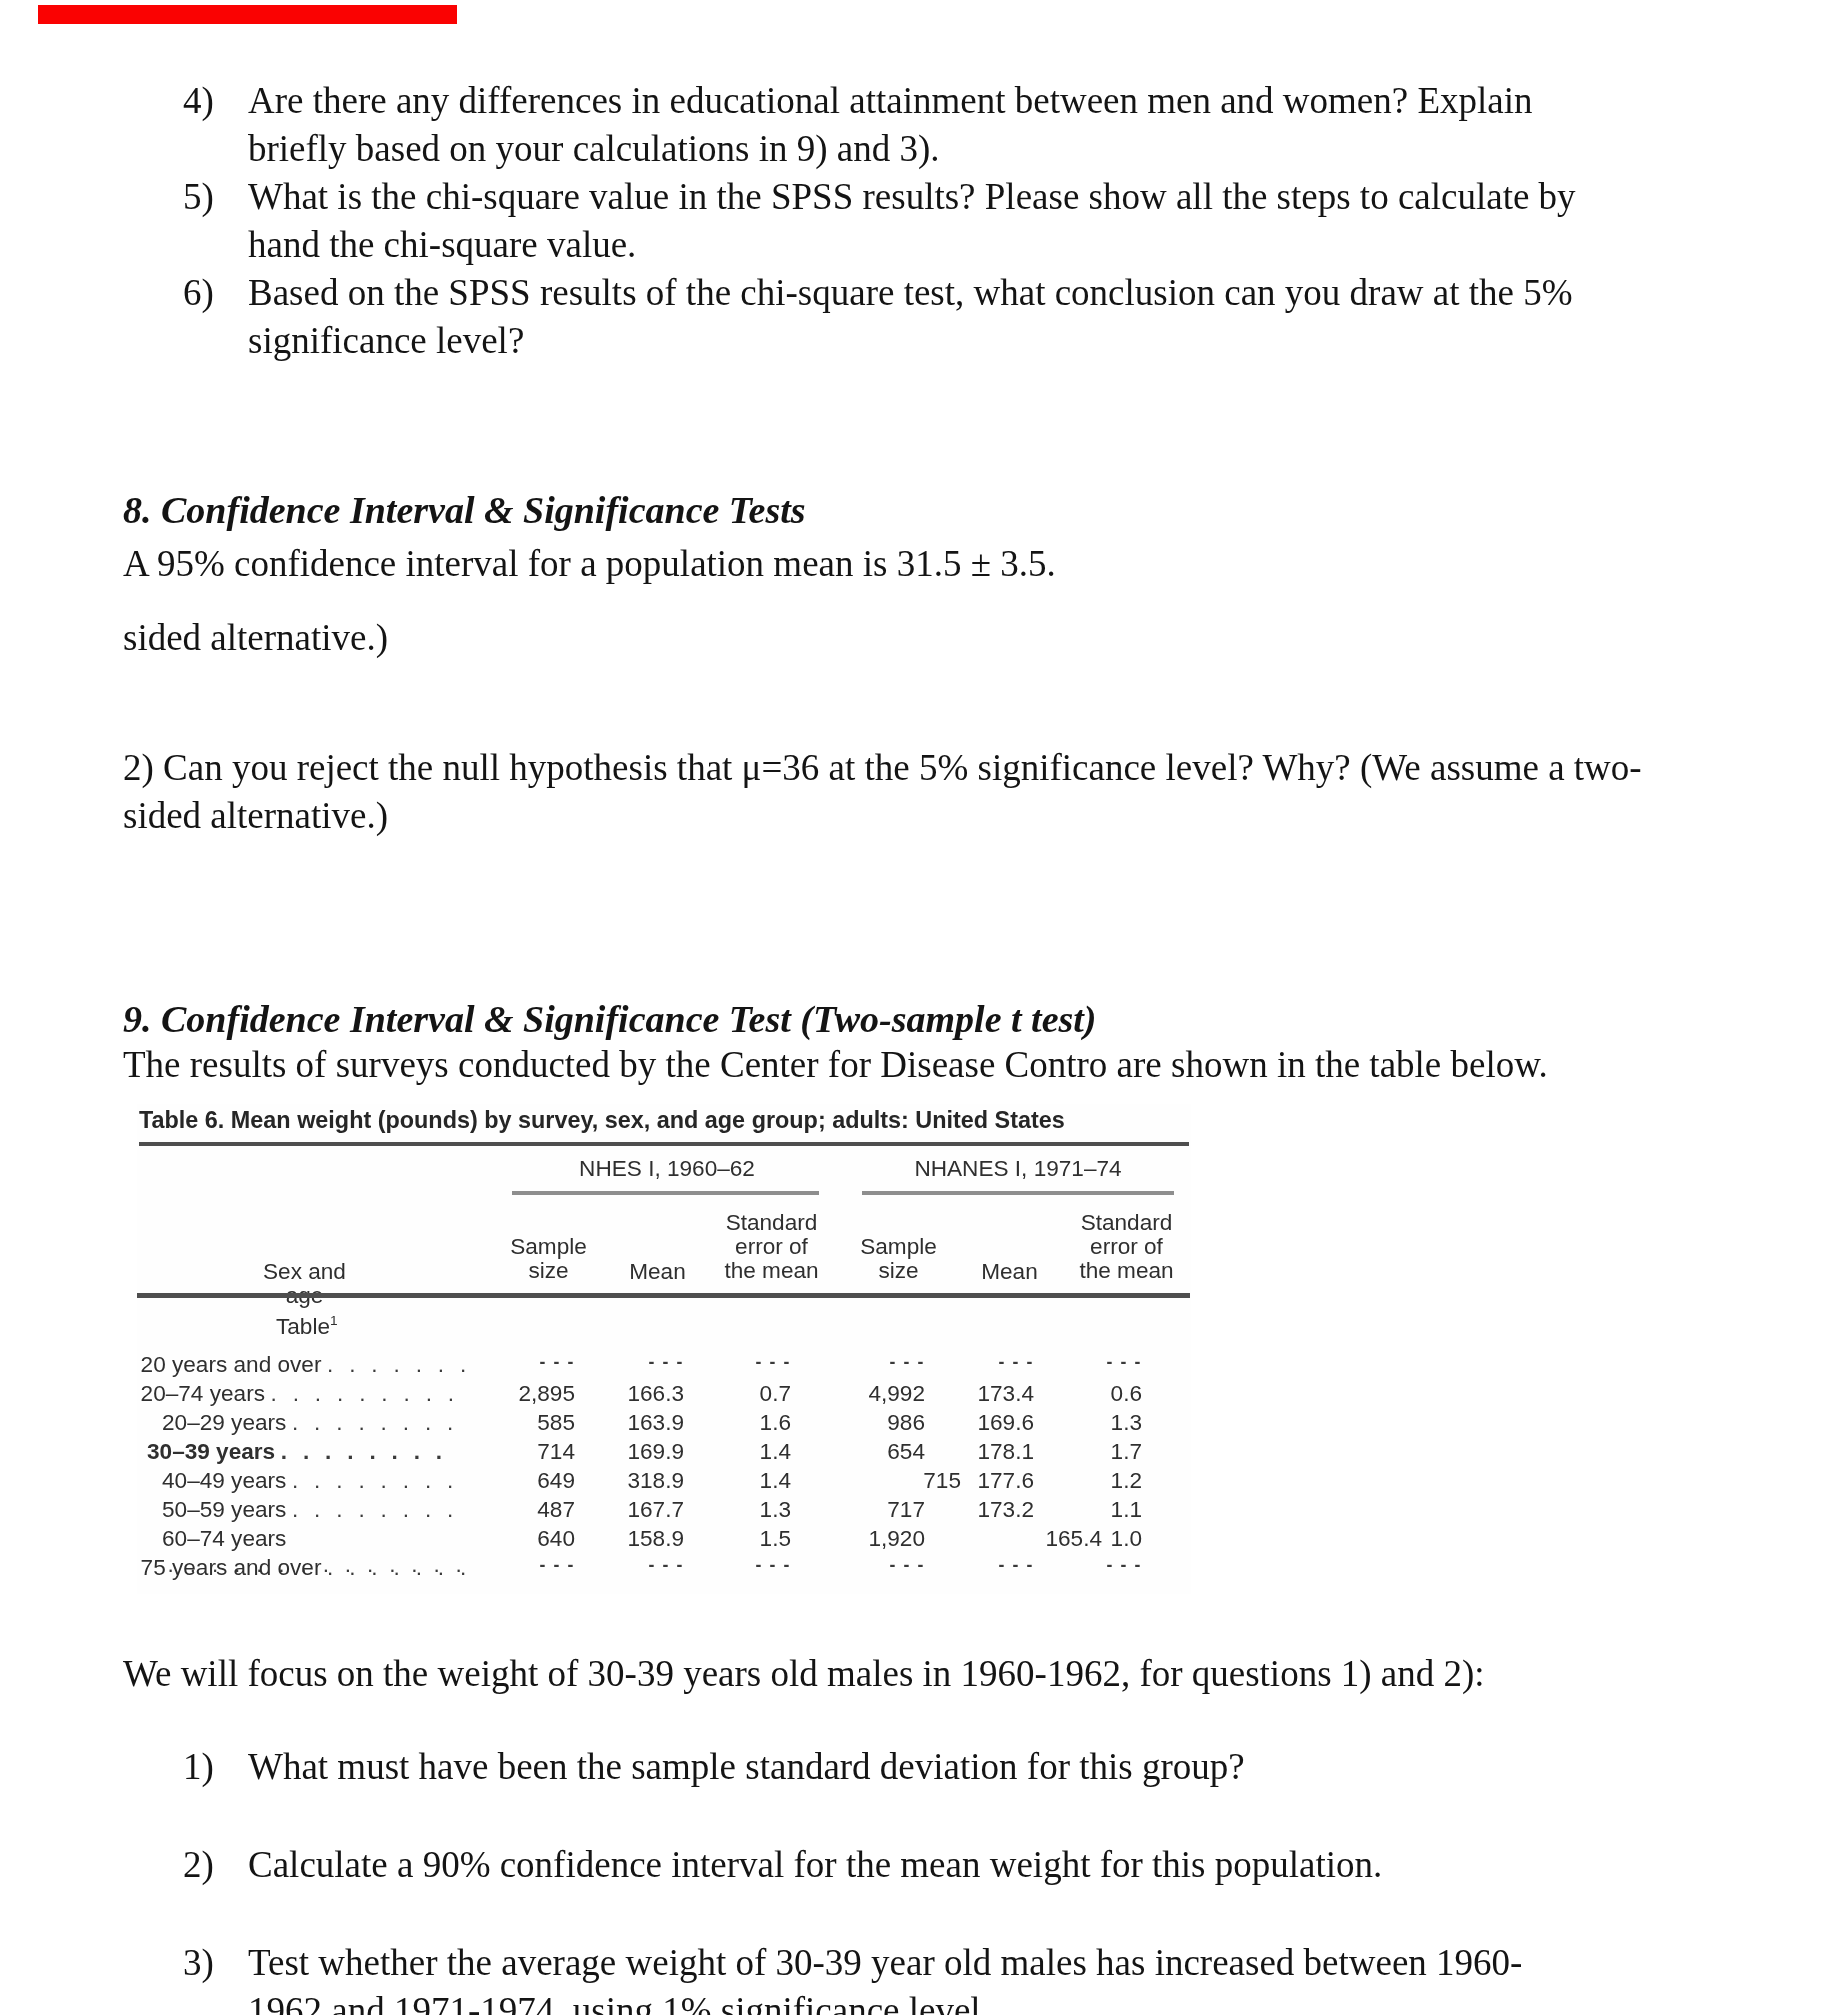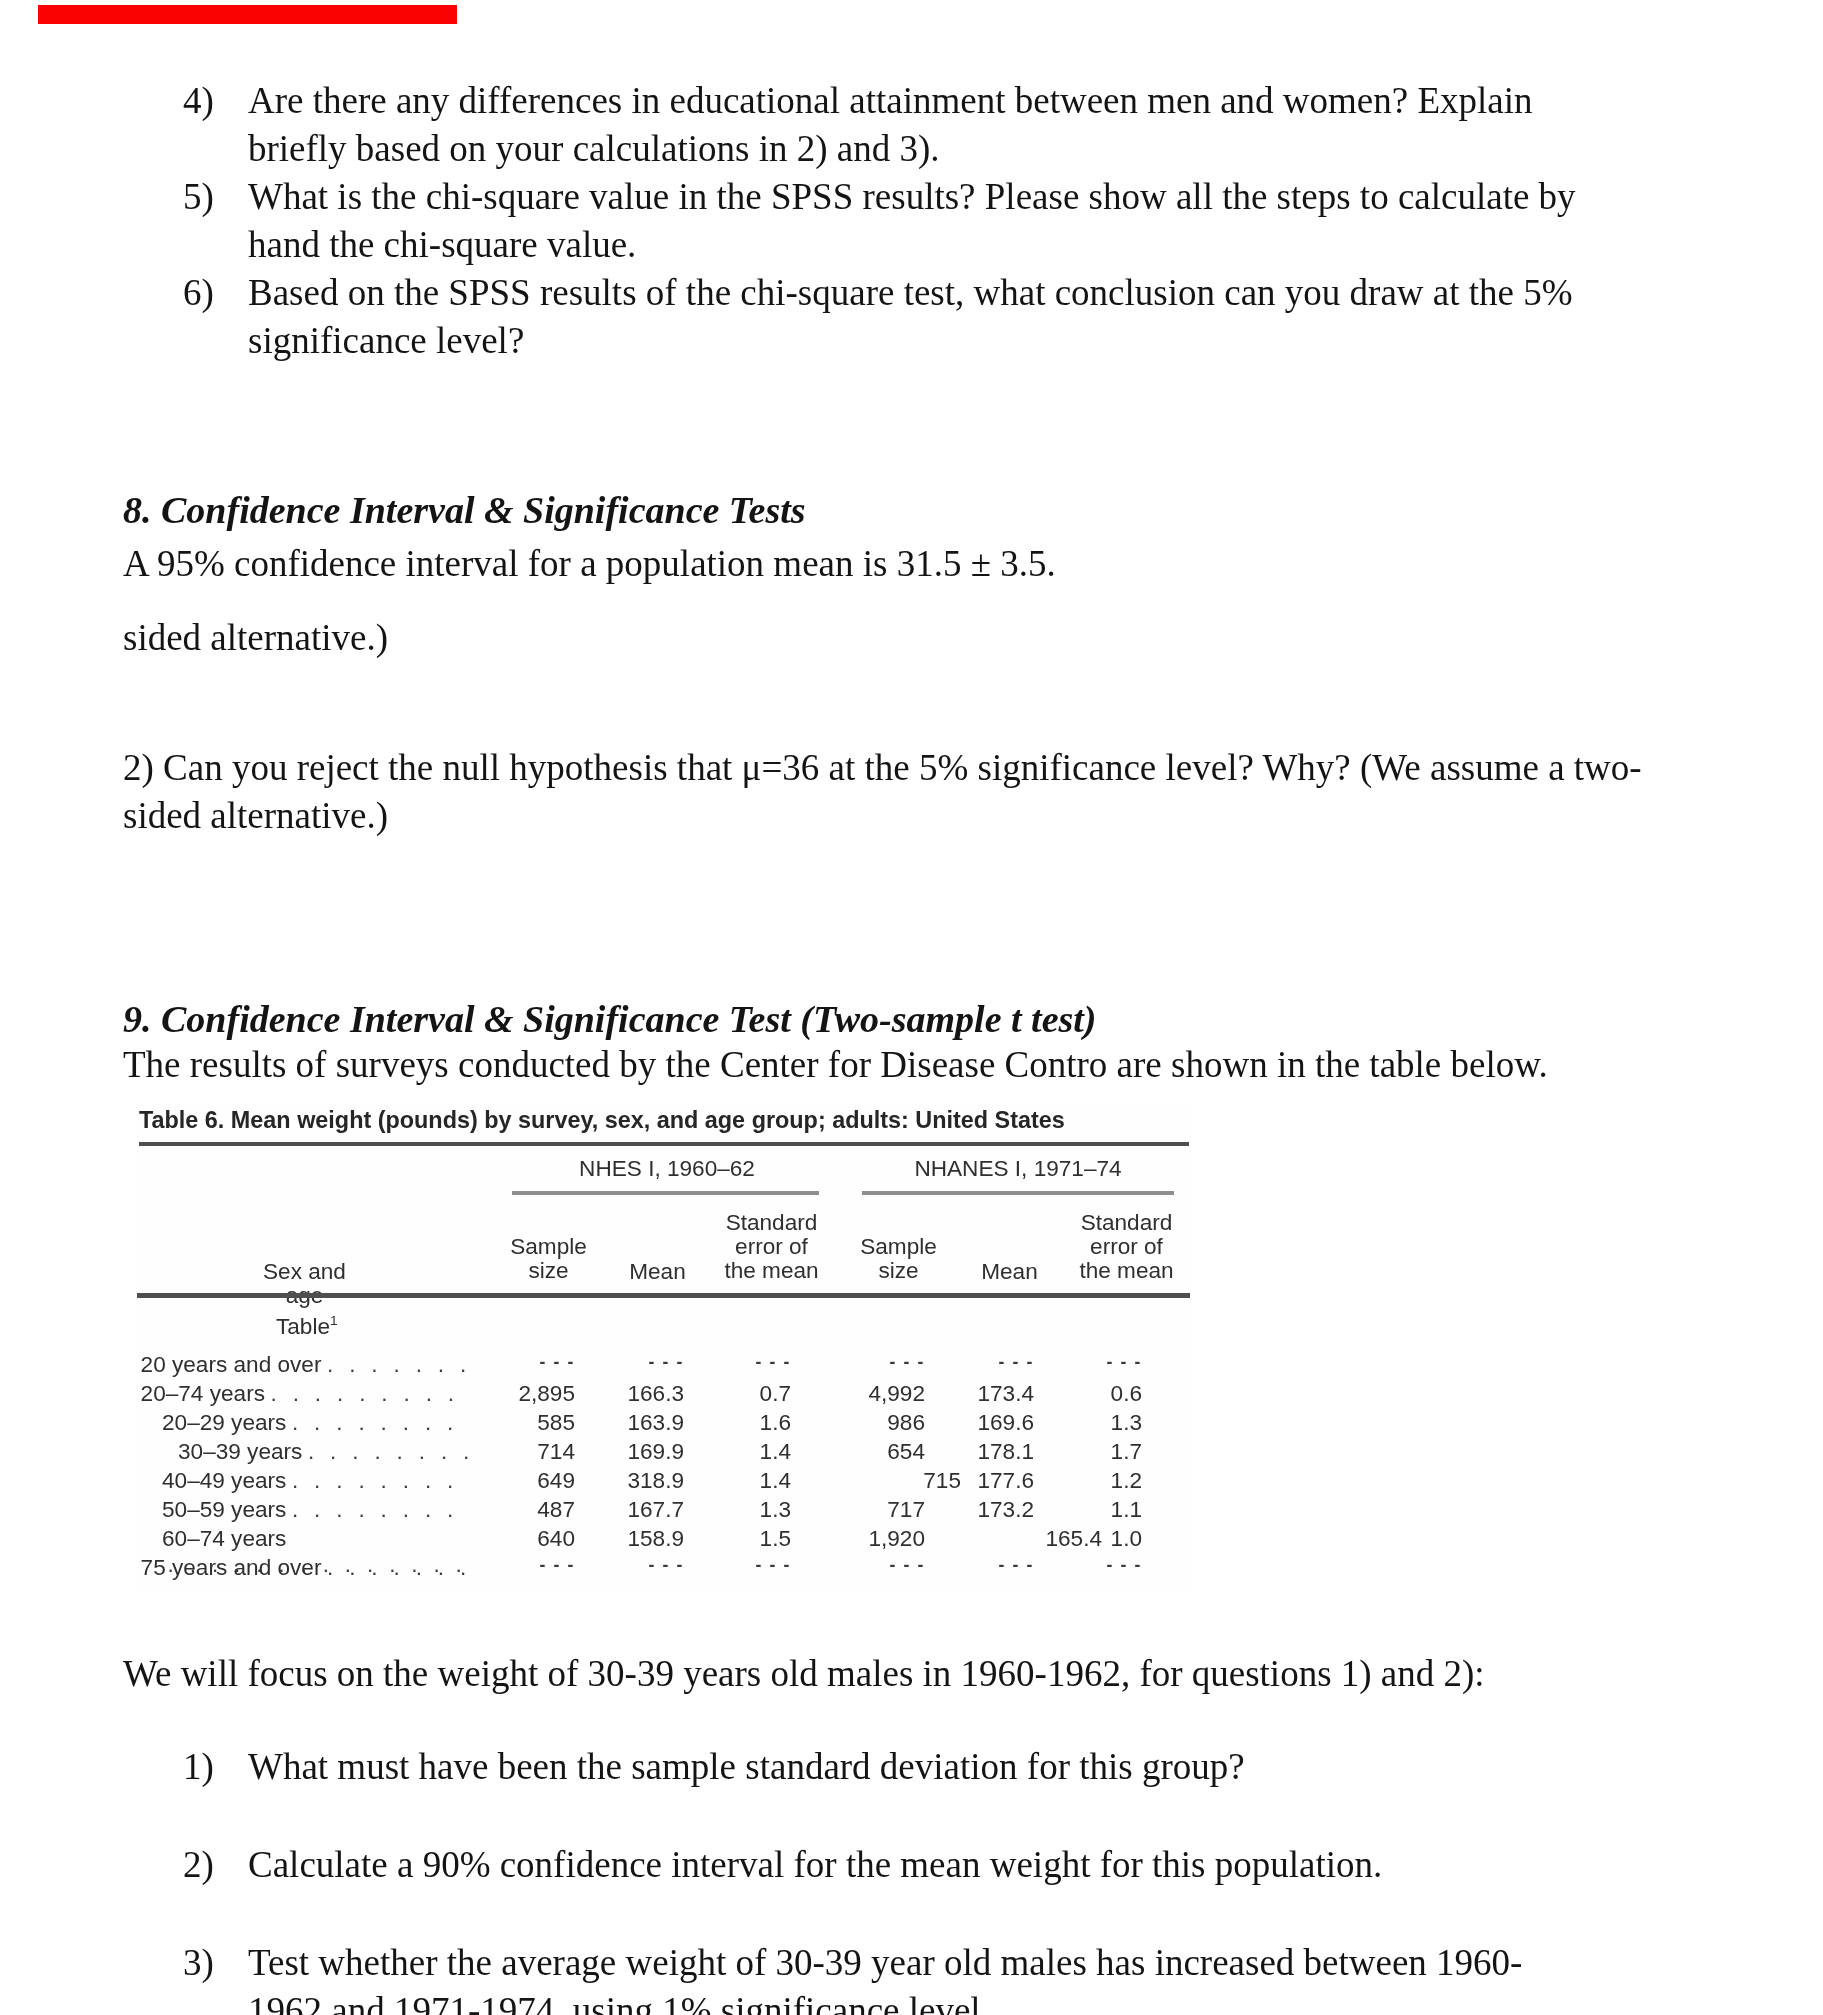--- a/index.html
+++ b/index.html
@@ -48,21 +48,21 @@
 </style>
 </head>
 <body>
 
 <div class="page">
 
   <div class="redbar" id="redbar" style="background: rgb(250, 2, 2);"></div>
 
   <div class="q-list" id="top-questions" style="left:183px;top:79px;width:1580px;height:371px;">
       <div class="q-line" style="top: 0px;"><span class="q-num">4)</span><span>Are there any differences in educational attainment between men and women? Explain</span></div>
-      <div class="q-line" style="top: 48px;"><span>briefly based on your calculations in 2) and 3).</span></div>
+      <div class="q-line" style="top: 48px;"><span>briefly based on your calculations in 9) and 3).</span></div>
       <div class="q-line" style="top: 96px;"><span class="q-num">5)</span><span>What is the chi-square value in the SPSS results? Please show all the steps to calculate by</span></div>
       <div class="q-line" style="top: 144px;"><span>hand the chi-square value.</span></div>
       <div class="q-line" style="top: 192px;"><span class="q-num">6)</span><span>Based on the SPSS results of the chi-square test, what conclusion can you draw at the 5%</span></div>
       <div class="q-line" style="top: 240px;"><span>significance level?</span></div>
     </div>
 
   <div class="abs h-bold-italic" style="left:123px;top:488px;">8. Confidence Interval &amp; Significance Tests</div>
   <div class="abs para" style="left:123px;top:542px;">A 95% confidence interval for a population mean is 31.5 ± 3.5.</div>
   <div class="abs para2" style="left:123px;top:614px;" id="s8q1">
       <div>sided alternative.)</div>
@@ -135,21 +135,21 @@
             <span class="t6-dots">. . . . . . . . . . . . . . . . . . . . . . . . . . . . . . . . . . . . . . . . </span>
           </div>
           <div class="t6-cell" style="left: 301px; width: 137px;">585</div>
           <div class="t6-cell" style="left: 410px; width: 137px;">163.9</div>
           <div class="t6-cell" style="left: 517px; width: 137px;">1.6</div>
           <div class="t6-cell" style="left: 651px; width: 137px;">986</div>
           <div class="t6-cell" style="left: 760px; width: 137px;">169.6</div>
           <div class="t6-cell" style="left: 868px; width: 137px;">1.3</div>
         </div>
         <div class="t6-row" style="top: 335px;">
-          <div class="t6-lab" style="left: 41px; width: 303px;">
+          <div class="t6-lab" style="left: 10px; width: 303px; font-weight: bold;">
             <span>30–39 years</span>
             <span class="t6-dots">. . . . . . . . . . . . . . . . . . . . . . . . . . . . . . . . . . . . . . . . </span>
           </div>
           <div class="t6-cell" style="left: 301px; width: 137px;">714</div>
           <div class="t6-cell" style="left: 410px; width: 137px;">169.9</div>
           <div class="t6-cell" style="left: 517px; width: 137px;">1.4</div>
           <div class="t6-cell" style="left: 651px; width: 137px;">654</div>
           <div class="t6-cell" style="left: 760px; width: 137px;">178.1</div>
           <div class="t6-cell" style="left: 868px; width: 137px;">1.7</div>
         </div>

